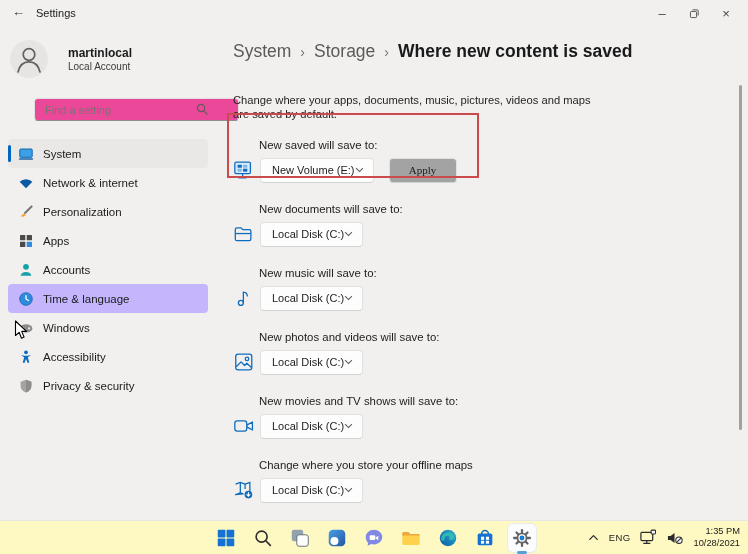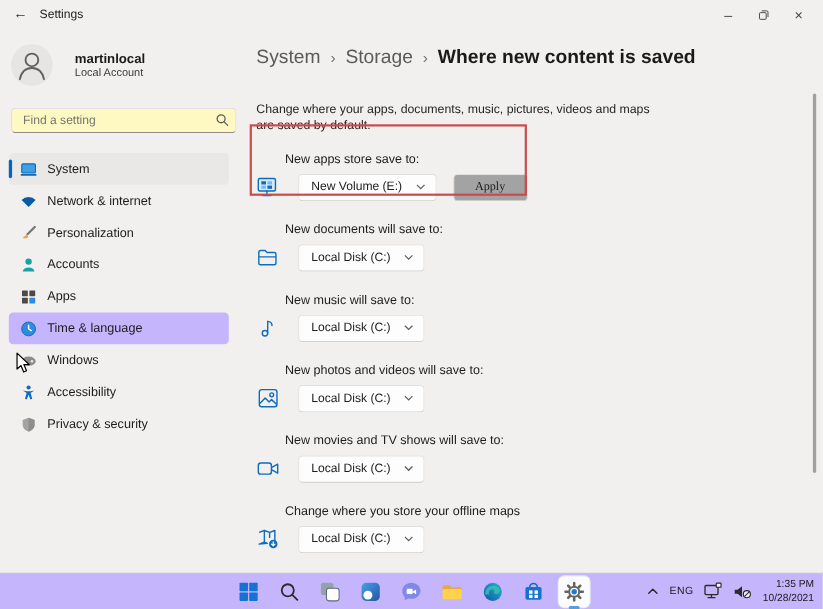--- a/index.html
+++ b/index.html
@@ -14,21 +14,21 @@
   .tb-title{position:absolute;left:36px;top:7px;font-size:11px;color:#1b1b1b;}
   .win-controls{position:absolute;right:6px;top:0;display:flex;}
   .win-btn{width:32px;height:26px;display:flex;align-items:center;justify-content:center;font-size:13px;color:#474747;}
   
   .sidebar{position:absolute;top:28px;left:0;width:222px;bottom:34px;}
   .account{position:absolute;left:10px;top:12px;display:flex;align-items:center;gap:20px;}
   .avatar{width:38px;height:38px;border-radius:50%;background:#e7e5e4;overflow:hidden;flex:0 0 auto;}
   .acct-name{font-size:12px;font-weight:bold;color:#1b1b1b;line-height:14px;}
   .acct-type{font-size:10px;color:#3b3a39;line-height:13px;}
   .search{position:absolute;left:10px;top:70px;width:205px;height:23px;}
-  .search input{width:100%;height:100%;border:1px solid #e2e0de;border-bottom:1px solid #8f8d8b;border-radius:4px;background:#fef9c3;font-size:11px;padding:0 26px 0 10px;color:#1c1c1c;font-family:inherit;outline:none;}
+  .search input{width:100%;height:100%;border:1px solid #e2e0de;border-bottom:1px solid #8f8d8b;border-radius:4px;background:#ec4899;font-size:11px;padding:0 26px 0 10px;color:#1c1c1c;font-family:inherit;outline:none;margin-left:24px;}
   .search input::placeholder{color:#767472;}
   .search .mag{position:absolute;right:7px;top:5px;}
   .nav{position:absolute;left:0;top:111px;right:0;list-style:none;}
   .nav-item{position:relative;height:29px;margin:0 14px 0 8px;border-radius:4px;display:flex;align-items:center;padding-left:10px;}
   .nav-item.selected{background:#eae8e6;}
   .nav-item.selected::before{content:"";position:absolute;left:0;top:6px;bottom:6px;width:3px;border-radius:2px;background:#0067c0;}
   .nav-item.hover{background:#c4b5fd;}
   .nav-icon{width:16px;height:16px;display:flex;align-items:center;justify-content:center;flex:0 0 auto;}
   .nav-label{margin-left:9px;font-size:11.5px;color:#1b1b1b;white-space:nowrap;}
   
@@ -36,29 +36,29 @@
   .crumbs{display:flex;align-items:baseline;font-size:17.5px;line-height:23px;white-space:nowrap;}
   .crumb{color:#5c5a58;}
   .crumb-sep{color:#757371;font-size:14px;margin:0 9px;}
   .crumb-current{color:#1a1a1a;font-weight:bold;}
   .desc{margin-top:29px;font-size:11.2px;line-height:14px;color:#201f1e;}
   .sections{margin-top:17px;}
   .section{margin-bottom:19px;}
   .section-label{margin-left:26px;font-size:11.4px;line-height:14px;color:#1c1c1c;margin-bottom:5px;}
   .section-row{display:flex;align-items:center;height:26px;}
   .csicon{width:22px;height:22px;display:flex;align-items:center;justify-content:center;flex:0 0 auto;}
-  .dropdown{margin-left:16px;height:25px;min-width:88px;background:#fdfdfd;border:1px solid #e2e0de;border-bottom-color:#d4d2d0;border-radius:4px;display:flex;align-items:center;justify-content:flex-end;padding:0 9px 0 11px;gap:12px;}
+  .dropdown{margin-left:5px;height:25px;min-width:88px;background:#fdfdfd;border:1px solid #e2e0de;border-bottom-color:#d4d2d0;border-radius:4px;display:flex;align-items:center;justify-content:flex-end;padding:0 9px 0 11px;}
   .dd-value{font-size:11px;color:#1c1c1c;white-space:nowrap;}
   .apply-btn{margin-left:15px;width:68px;height:25px;background:#a3a3a3;border:1px solid #e2e0de;border-bottom-color:#d4d2d0;border-radius:4px;font-size:11px;color:#1c1c1c;font-family:Liberation Serif, serif;}
   
   .annotation-rect{position:absolute;left:227px;top:113px;width:252px;height:65px;border:2px solid #c94b4b;pointer-events:none;z-index:40;}
   .scrollbar{position:absolute;right:6px;top:85px;width:3px;height:345px;background:#a2a09e;border-radius:2px;z-index:30;}
   .mouse-cursor{position:absolute;left:14px;top:320px;z-index:50;pointer-events:none;}
   
-  .taskbar{position:absolute;left:0;right:0;bottom:0;height:34px;background:#c4b5fd;border-top:1px solid #e4e6e8;display:flex;align-items:center;justify-content:center;}
+  .taskbar{position:absolute;left:0;right:0;bottom:0;height:34px;background:#fef9c3;border-top:1px solid #e4e6e8;display:flex;align-items:center;justify-content:center;}
   .tb-center{display:flex;align-items:center;gap:9px;}
   .tb-btn{width:28px;height:28px;display:flex;align-items:center;justify-content:center;position:relative;border-radius:5px;}
   .tb-btn.active{background:#fbfcfd;box-shadow:0 0 0 1px #e8eaec;}
   .tb-btn.active::after{content:"";position:absolute;bottom:-2px;left:9px;width:10px;height:3px;border-radius:2px;background:#55a0dc;}
   .tray{position:absolute;right:8px;top:0;bottom:0;display:flex;align-items:center;gap:9px;}
   .tray-lang{font-size:9.5px;color:#1b1b1b;letter-spacing:.4px;}
   .tray-clock{text-align:right;font-size:9.3px;line-height:11.5px;color:#1b1b1b;}
 </style>
 </head>
 <body>
@@ -123,36 +123,36 @@
           <svg width="16" height="16" viewBox="0 0 16 16">
             <path d="M13.6 2.4 L7 9" stroke="#7a7875" stroke-width="2.1" stroke-linecap="round"></path>
             <path d="M6.2 9.6 C4.6 9.9 4.1 11.5 2.6 12.1 C4.5 13.3 6.9 12.8 7.8 11.1 Z" fill="#f0a23c"></path>
           </svg>
         </span>
       <span class="nav-label">Personalization</span>
     </li>
     <li class="nav-item">
       <span class="nav-icon">
           <svg width="16" height="16" viewBox="0 0 16 16">
-            <circle cx="8" cy="4.8" r="2.9" fill="#17a2a8"></circle>
-            <path d="M2.6 13.8 a5.5 4.6 0 0 1 10.8 0 z" fill="#17a2a8"></path>
-          </svg>
-        </span>
-      <span class="nav-label">Accounts</span>
-    </li>
-    <li class="nav-item">
-      <span class="nav-icon">
-          <svg width="16" height="16" viewBox="0 0 16 16">
             <rect x="2" y="2" width="5.3" height="5.3" rx="0.6" fill="#4c4a48"></rect>
             <rect x="8.7" y="2" width="5.3" height="5.3" rx="0.6" fill="#4c4a48"></rect>
             <rect x="2" y="8.7" width="5.3" height="5.3" rx="0.6" fill="#4c4a48"></rect>
             <rect x="8.7" y="8.7" width="5.3" height="5.3" rx="0.6" fill="#2f8be0"></rect>
           </svg>
         </span>
       <span class="nav-label">Apps</span>
+    </li>
+    <li class="nav-item">
+      <span class="nav-icon">
+          <svg width="16" height="16" viewBox="0 0 16 16">
+            <circle cx="8" cy="4.8" r="2.9" fill="#17a2a8"></circle>
+            <path d="M2.6 13.8 a5.5 4.6 0 0 1 10.8 0 z" fill="#17a2a8"></path>
+          </svg>
+        </span>
+      <span class="nav-label">Accounts</span>
     </li>
     <li class="nav-item hover">
       <span class="nav-icon">
           <svg width="16" height="16" viewBox="0 0 16 16">
             <circle cx="8" cy="8" r="6.3" fill="#2f8be0" stroke="#1565ab" stroke-width="0.8"></circle>
             <path d="M8 4.6 V8 l2.4 1.5" fill="none" stroke="#ffffff" stroke-width="1.3" stroke-linecap="round"></path>
           </svg>
         </span>
       <span class="nav-label">Time &amp; language</span>
     </li>
@@ -197,21 +197,21 @@
   </div>
 
   <div class="desc">
     <div>Change where your apps, documents, music, pictures, videos and maps</div>
     <div>are saved by default.</div>
   </div>
 
   <div class="sections">
 
     <div class="section">
-      <div class="section-label">New apps store save to:</div>
+      <div class="section-label">New saved will save to:</div>
       <div class="section-row">
         <span class="csicon">
             <svg width="24" height="24" viewBox="0 0 24 24">
               <rect x="2" y="3.5" width="17" height="12.5" rx="1.5" fill="#d8eafb" stroke="#0f6cbd" stroke-width="1.4"></rect>
               <rect x="5" y="6.3" width="4.6" height="3.2" fill="#0f6cbd"></rect>
               <rect x="11" y="6.3" width="4.6" height="3.2" fill="#7db9e8"></rect>
               <rect x="5" y="10.6" width="4.6" height="3.2" fill="#7db9e8"></rect>
               <rect x="11" y="10.6" width="4.6" height="3.2" fill="#0f6cbd"></rect>
               <path d="M10.5 16 v3 M6.5 20.5 h8" stroke="#0f6cbd" stroke-width="1.4" stroke-linecap="round"></path>
             </svg>

